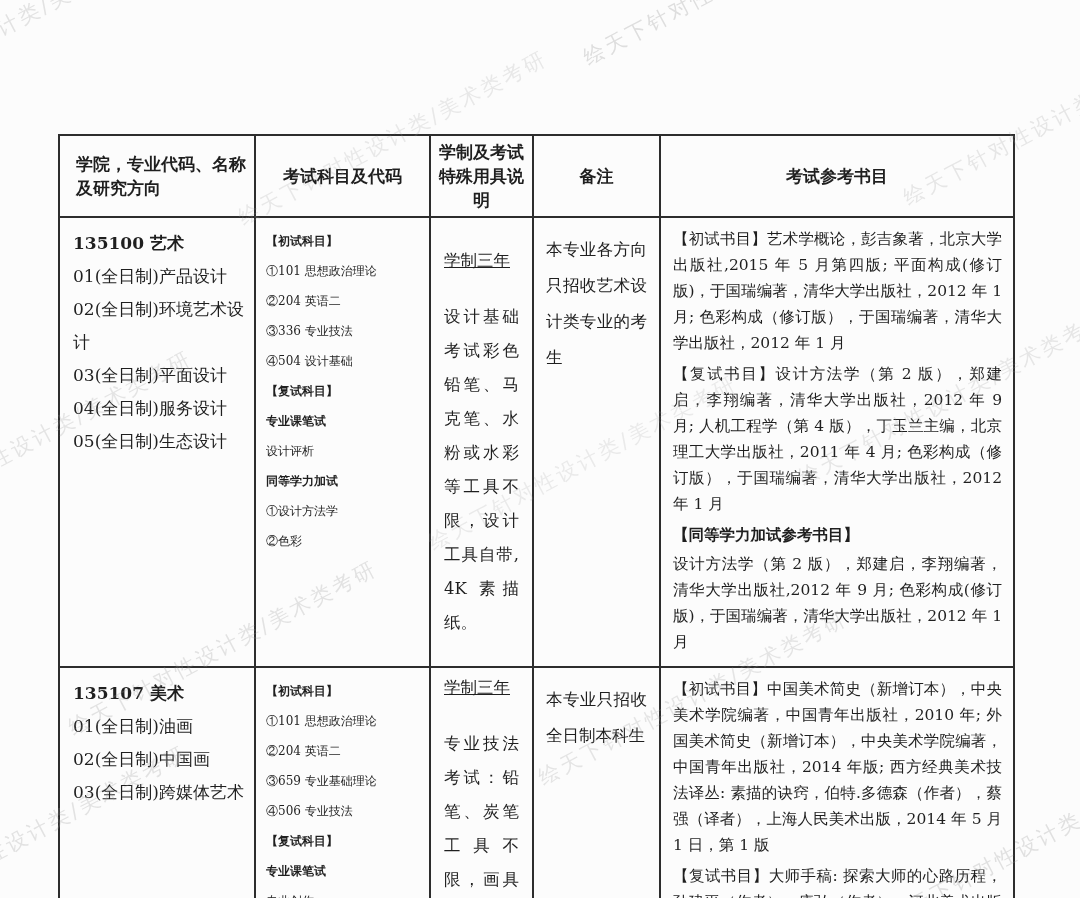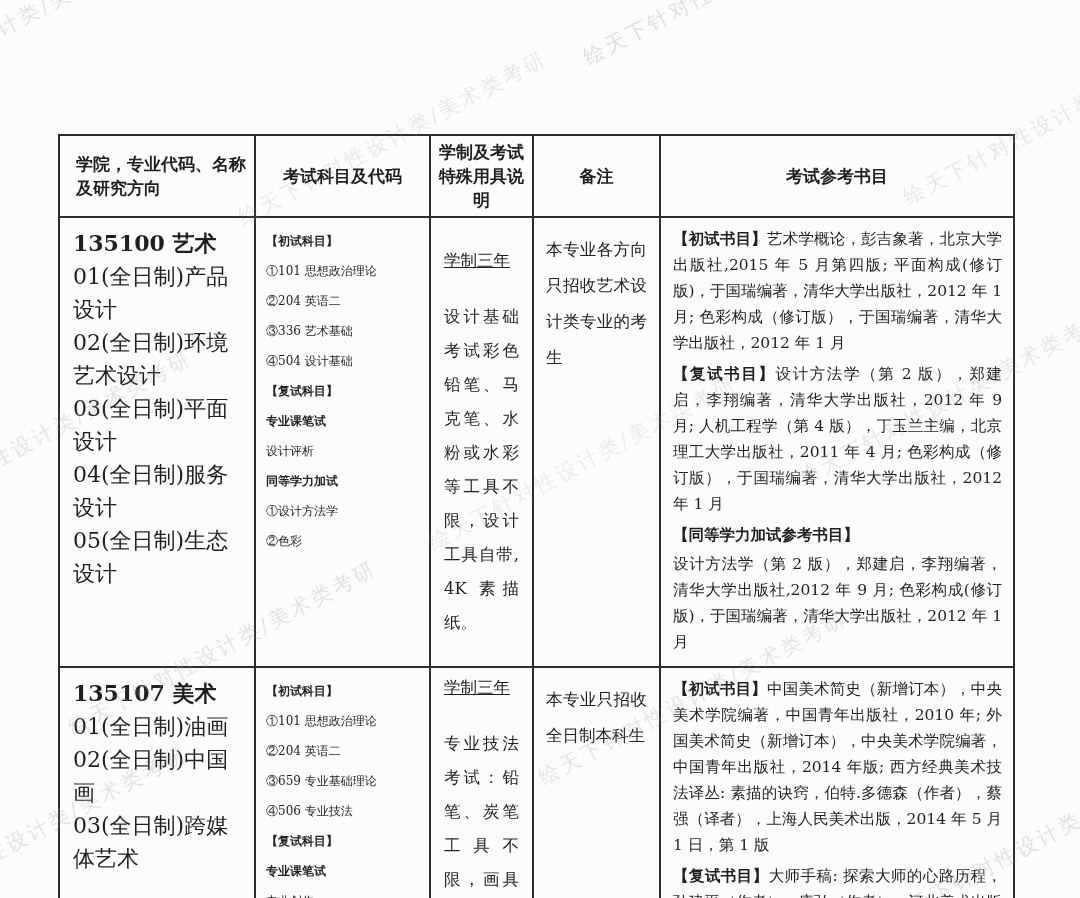--- a/index.html
+++ b/index.html
@@ -45,40 +45,40 @@
 
   .adm thead tr { height:63px; }
   .adm th { font-weight:bold; font-size:17px; vertical-align:middle; line-height:24px; padding:4px 8px; }
   .adm th.h1 { text-align:left; padding-left:16px; }
   .adm th.h2, .adm th.h3, .adm th.h4, .adm th.h5 { text-align:center;margin-top:6px; }
 
   .adm tr.r1 { height:405px; }
   .adm tr.r2 { height:302px; }
 
   
-  td.c1cell { padding:9px 8px 6px 13px; font-size:22px; line-height:33px; }
+  td.c1cell { padding:9px 8px 6px 13px; font-size:17px; line-height:33px; }
   .prog-title { font-weight:bold; }
 
   
   td.c2cell { padding:8px 4px 6px 10px; font-size:12px; line-height:30px; }
   .bold { font-weight:bold; }
 
   
   td.c3cell { vertical-align:middle; padding:0 13px; }
   .c3dur { text-align:justify; text-align-last:left; line-height:34px; margin-bottom:22px;text-decoration:underline; }
   .c3tools { text-align:justify; line-height:34px; word-break:break-all; }
 
   
   td.c4cell { padding:14px 12px; }
   .remark { text-align:justify; line-height:36px; word-break:break-all; }
 
   
   td.c5cell { padding:8px 11px 6px 12px; font-size:15.5px; }
   .ref { text-align:justify; line-height:26px; margin-bottom:5px; word-break:break-all; }
-  .ref b { font-weight:bold; }
+  .ref b { font-weight:normal; }
   .ref-head { font-weight:bold; line-height:26px; margin-bottom:3px; }
 </style>
 </head>
 <body>
 
 <div class="page">
 
   <table class="adm">
     <colgroup>
       <col class="c1">
@@ -104,21 +104,21 @@
           <div>01(全日制)产品设计</div>
           <div>02(全日制)环境艺术设计</div>
           <div>03(全日制)平面设计</div>
           <div>04(全日制)服务设计</div>
           <div>05(全日制)生态设计</div>
         </td>
         <td class="c2cell">
           <div class="bold">【初试科目】</div>
           <div>①101 思想政治理论</div>
           <div>②204 英语二</div>
-          <div>③336 艺术基础</div>
+          <div>③336 专业技法</div>
           <div>④504 设计基础</div>
           <div class="bold">【复试科目】</div>
           <div class="bold">专业课笔试</div>
           <div>设计评析</div>
           <div class="bold">同等学力加试</div>
           <div>①设计方法学</div>
           <div>②色彩</div>
         </td>
         <td class="c3cell">
           <div class="c3dur">学制三年</div>

